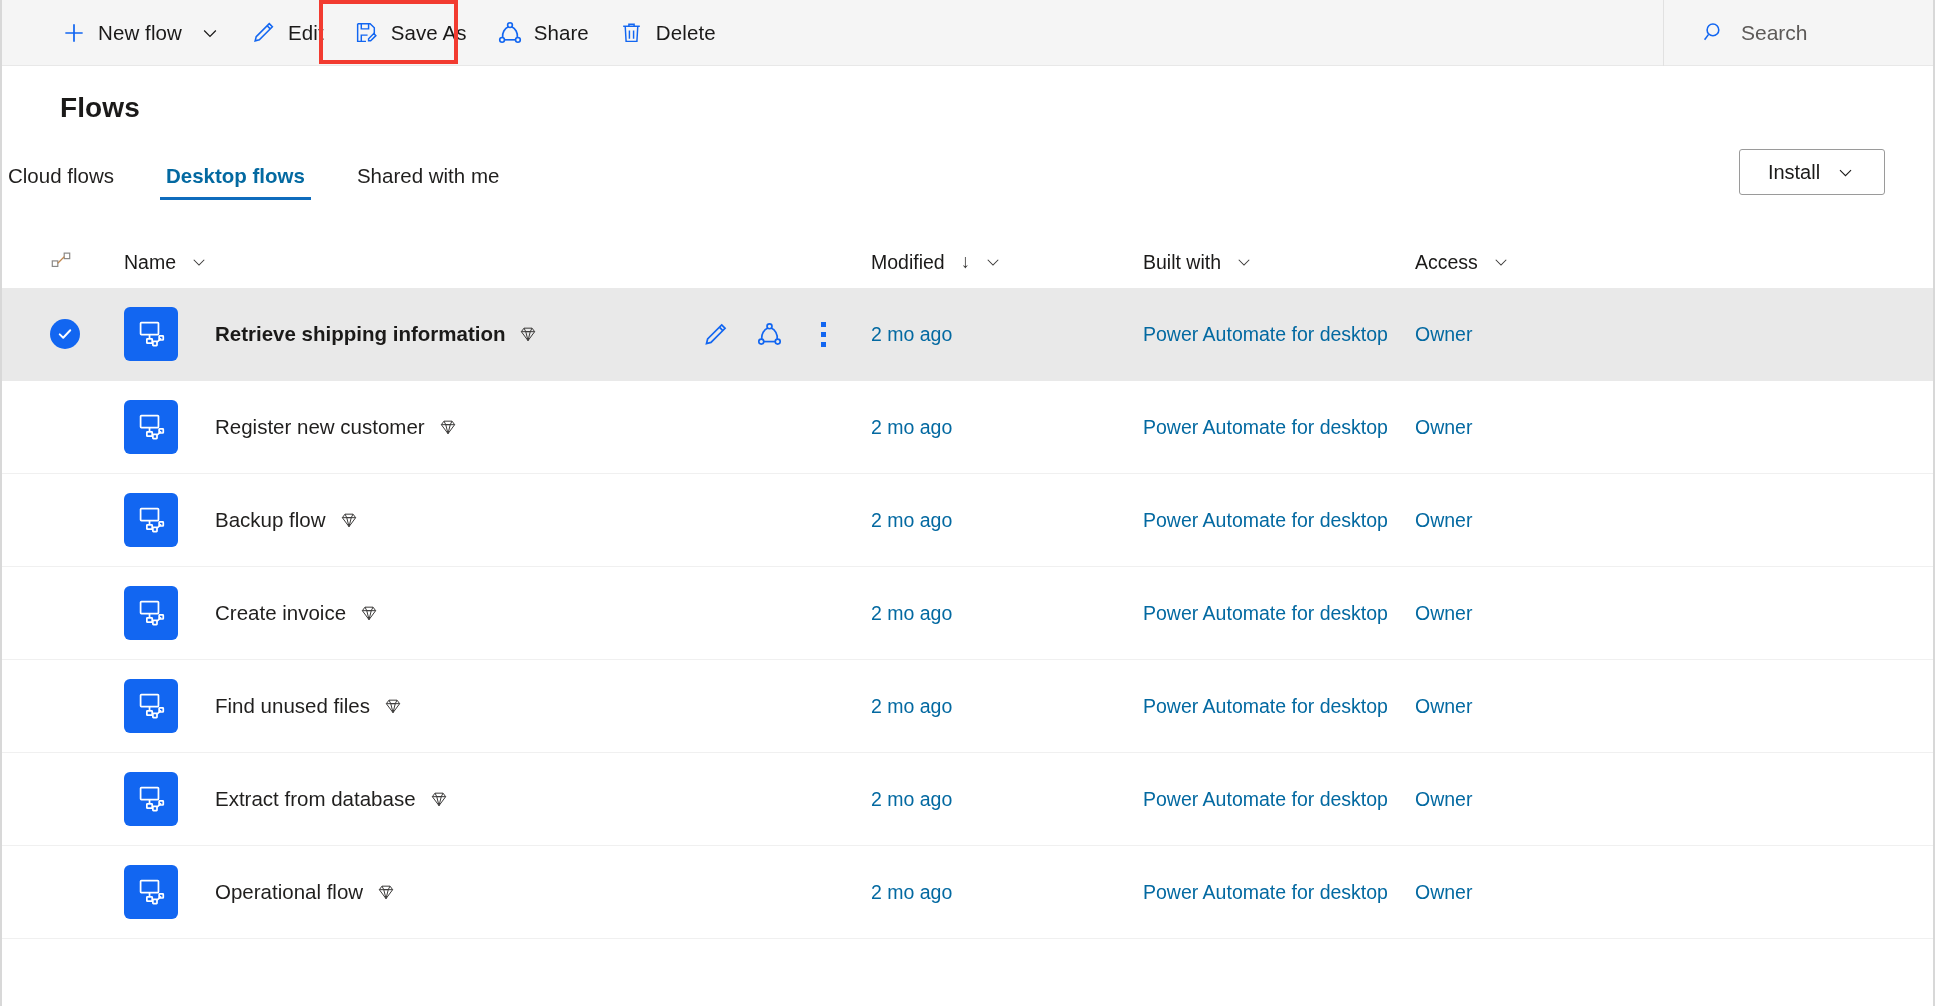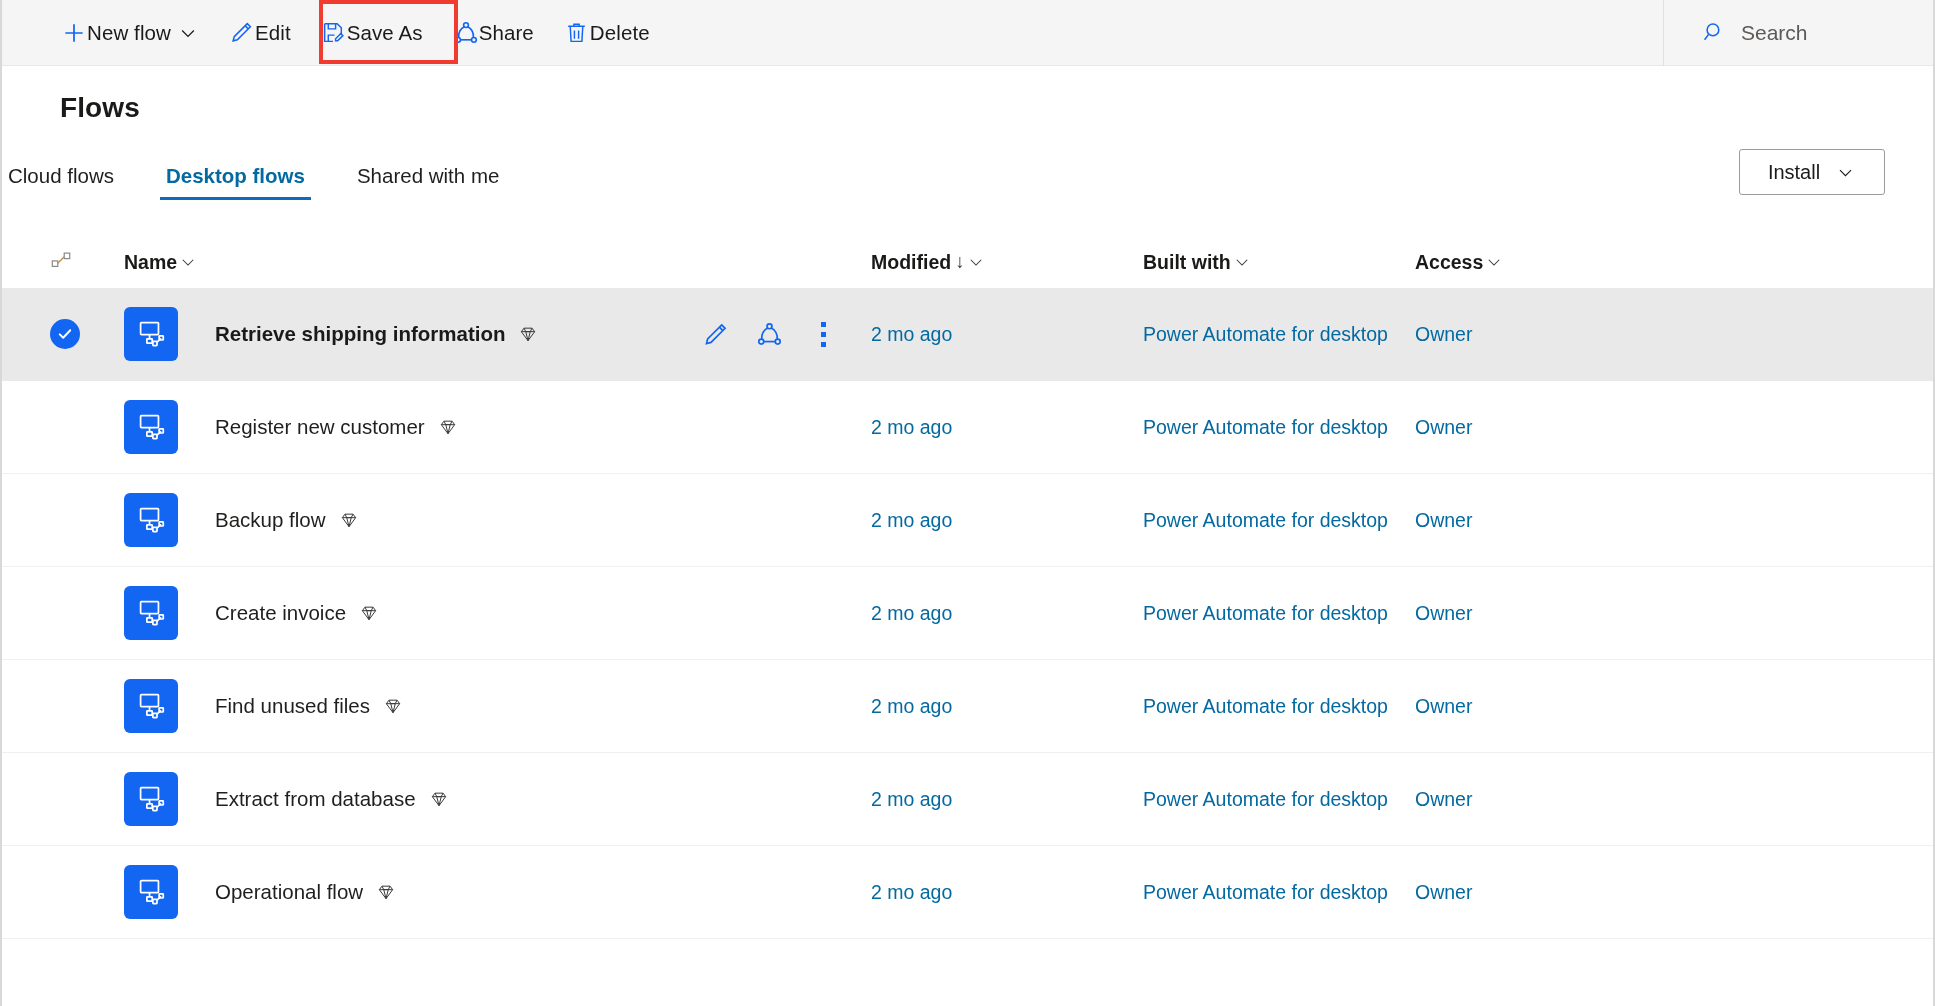--- a/index.html
+++ b/index.html
@@ -28,20 +28,21 @@
   }
   .cmd-left {
     display: flex;
     align-items: center;
     height: 100%;
     padding-left: 44px;
   }
   .cmd-btn {
     display: flex;
     align-items: center;
+    gap: 11px;
     height: 64px;
     padding: 0 15px;
     cursor: pointer;
     white-space: nowrap;
   }
   .cmd-btn .lbl {
     font-size: 20.5px;
     color: #1b1a19;
     letter-spacing: .1px;
   }
@@ -155,24 +156,23 @@
     align-items: center;
     height: 52px;
     padding-left: 48px;
     padding-right: 48px;
   }
   .th {
     font-size: 19.5px;
     color: #1b1a19;
     display: flex;
     align-items: center;
-    gap: 2px;
+    gap: 14px;
     cursor: pointer;
     white-space: nowrap;
-    font-weight: bold;
   }
   .th .chev { margin-left: 0; width: 18px; height: 18px; color:#3b3a39; }
   .th .sortarrow { font-size: 19px; color:#3b3a39; margin-left:2px;}
 
   .col-flag   { width: 74px; flex: 0 0 74px; }
   .col-name   { width: 747px; flex: 0 0 747px; }
   .col-mod    { width: 272px; flex: 0 0 272px; }
   .col-built  { width: 272px; flex: 0 0 272px; }
   .col-access { flex: 1 1 auto; }
 

